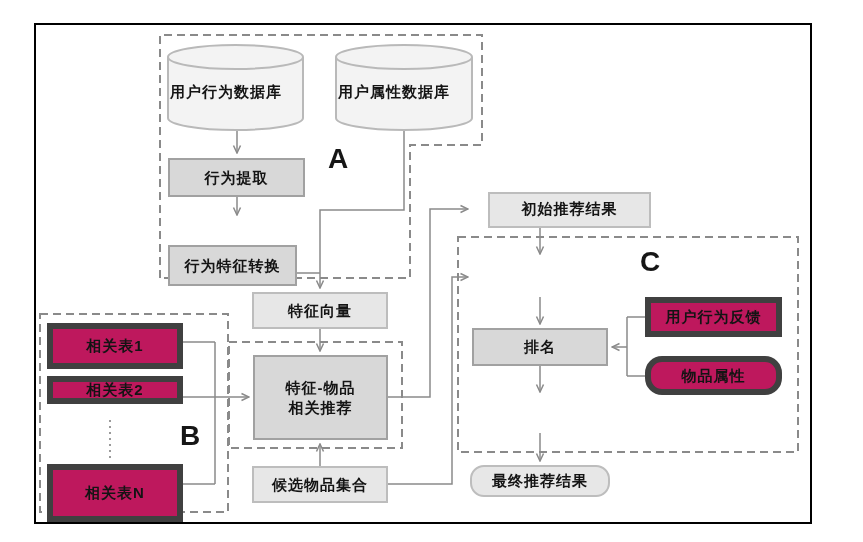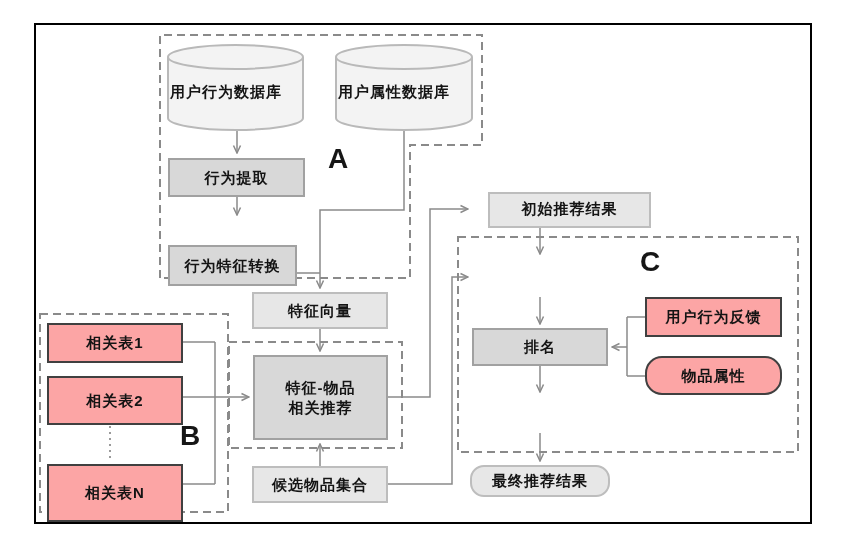--- a/index.html
+++ b/index.html
@@ -10,21 +10,21 @@
   #frame{position:absolute;left:34px;top:23px;width:778px;height:501px;
     border:2px solid #000;box-sizing:border-box;}
   svg.layer{position:absolute;left:0;top:0;}
   .box{
     position:absolute;box-sizing:border-box;display:flex;align-items:center;justify-content:center;
     text-align:center;font-size:15px;font-weight:600;letter-spacing:1px;
     white-space:pre-line;line-height:1.3;color:#141414;
   }
   .box.dark{background:#d8d8d8;border:2px solid #a1a1a1;}
   .box.mid{background:#e7e7e7;border:2px solid #bdbdbd;}
-  .box.light{background:#fca5a5;border:2px solid #404040;}
+  .box.light{background:#be185d;border:6px solid #404040;}
   .cyl-label{position:absolute;display:flex;align-items:center;justify-content:flex-start;
     text-align:center;font-size:15px;font-weight:700;letter-spacing:1px;color:#141414;}
   .sec-label{position:absolute;font-size:28px;font-weight:bold;color:#161616;}
   .sect{fill:none;stroke:#8a8a8a;stroke-width:2;stroke-dasharray:8 5;}
   .edge{fill:none;stroke:#8a8a8a;stroke-width:1.5;}
   .cylshape{fill:#f3f3f3;stroke:#b9b9b9;stroke-width:2;}
   .dots{fill:none;stroke:#9a9a9a;stroke-width:2;stroke-dasharray:2 4;}
 </style>
 </head>
 <body>
@@ -93,24 +93,24 @@
     <span>行为特征转换</span>
   </div>
   <div class="box mid" style="left:252px;top:292px;width:136px;height:37px;">
     <span>特征向量</span>
   </div>
   <div class="box dark" style="left:253px;top:355px;width:135px;height:85px;">
     <span>特征-物品
 相关推荐</span>
   </div>
 
-  <div class="box light" style="left:47px;top:323px;width:136px;height:40px;">
+  <div class="box light" style="left:47px;top:323px;width:136px;height:46px;">
     <span>相关表1</span>
   </div>
-  <div class="box light" style="left:47px;top:376px;width:136px;height:49px;">
+  <div class="box light" style="left:47px;top:376px;width:136px;height:28px;">
     <span>相关表2</span>
   </div>
   <div class="box light" style="left:47px;top:464px;width:136px;height:58px;">
     <span>相关表N</span>
   </div>
 
   <div class="box mid" style="left:252px;top:466px;width:136px;height:37px;">
     <span>候选物品集合</span>
   </div>
 

